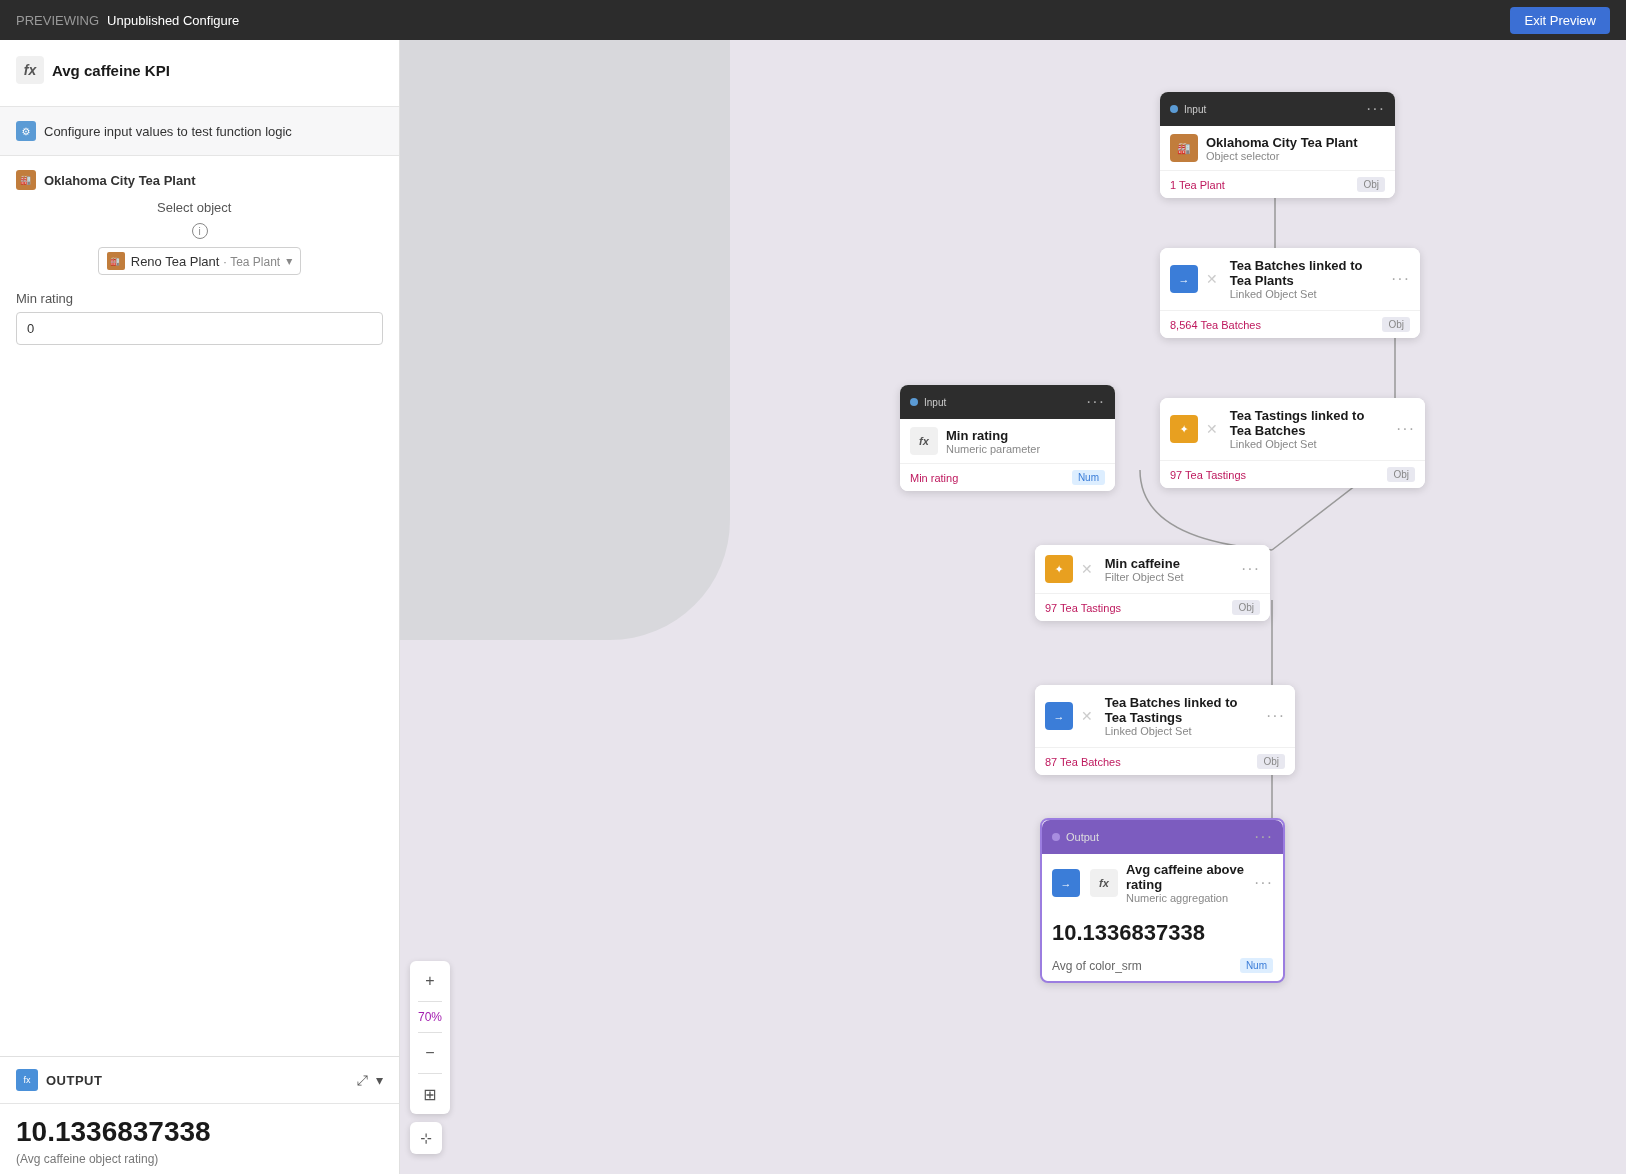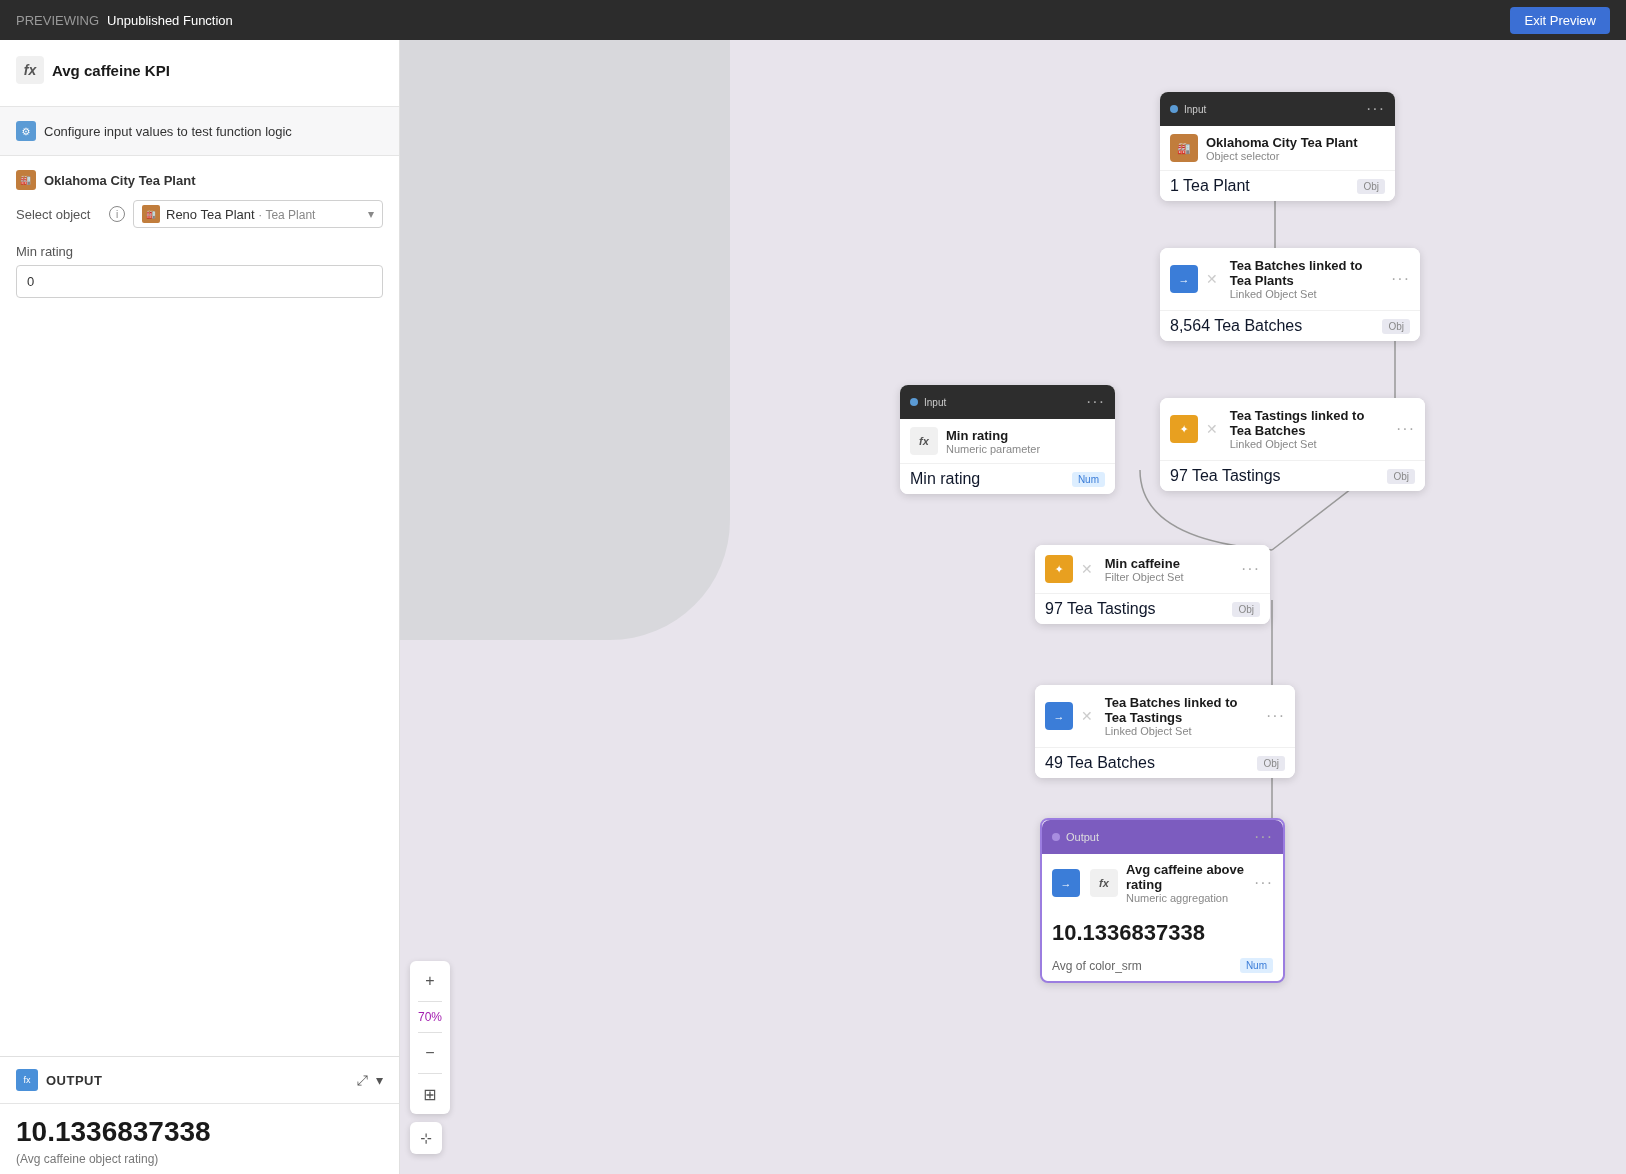--- a/index.html
+++ b/index.html
@@ -91,21 +91,21 @@
     .object-icon {
       width: 20px; height: 20px;
       background: #c17d3c;
       border-radius: 3px;
       display: flex; align-items: center; justify-content: center;
       color: white; font-size: 9px;
     }
     .object-name { font-size: 13px; font-weight: 600; color: #333; }
 
     .select-object-row {
-      display: flex; align-items: center; gap: 8px; margin-bottom: 16px;
+      display: flex; align-items: center; gap: 8px; margin-bottom: 16px; flex-direction: column;
     }
     .select-object-label { font-size: 13px; color: #555; min-width: 85px; }
     .info-icon {
       width: 16px; height: 16px;
       border-radius: 50%;
       border: 1.5px solid #888;
       display: flex; align-items: center; justify-content: center;
       font-size: 10px; color: #888; cursor: pointer;
     }
     .object-selector {
@@ -222,21 +222,21 @@
     .node-title { font-size: 13px; font-weight: 600; color: #1a1a1a; }
     .node-subtitle { font-size: 11px; color: #888; }
 
     .node-footer {
       padding: 6px 10px;
       border-top: 1px solid #f0f0f0;
       display: flex; align-items: center; justify-content: space-between;
       background: #fff;
       border-radius: 0 0 8px 8px;
     }
-    .node-count { font-size: 16px; color: #0f172a; }
+    .node-count { font-size: 11px; color: #be185d; }
     .node-key-badge {
       font-size: 10px;
       background: #e8e8f0;
       color: #888;
       padding: 2px 6px;
       border-radius: 3px;
     }
     .node-key-badge.blue-badge { background: #ddeeff; color: #3b7dd8; margin-left: 16px; }
 
     
@@ -319,21 +319,21 @@
       color: #bbb;
       font-size: 12px;
     }
   </style>
 </head>
 <body>
 
 <div class="topbar">
   <div class="topbar-left">
     <span class="previewing">PREVIEWING</span>
-    <span class="func-name">Unpublished Function</span>
+    <span class="func-name">Unpublished Configure</span>
   </div>
   <button class="exit-preview-btn">Exit Preview</button>
 </div>
 
 <div class="main-layout">
 
   <div class="left-panel">
 
     <div class="function-header">
       <div class="function-title-row">
@@ -521,21 +521,21 @@
           <div class="node-icon blue">→</div>
           <div class="x-icon" style="font-size:14px; color:#ccc; margin-right:4px;">✕</div>
           <div>
             <div class="node-title">Tea Batches linked to Tea Tastings</div>
             <div class="node-subtitle">Linked Object Set</div>
           </div>
           <span class="node-menu" style="margin-left:auto;">···</span>
         </div>
       </div>
       <div class="node-footer">
-        <span class="node-count">49 Tea Batches</span>
+        <span class="node-count">87 Tea Batches</span>
         <span class="node-key-badge">Obj</span>
       </div>
     </div>
 
     <div class="node-card" style="left: 640px; top: 778px; width: 245px; border: 2px solid #9b7de0;">
       <div class="node-header" style="background: #7c5cbf;">
         <div class="node-header-left">
           <div style="width:8px;height:8px;background:#a88de0;border-radius:50%;"></div>
           <span style="font-size:11px;color:#ddd;">Output</span>
         </div>

